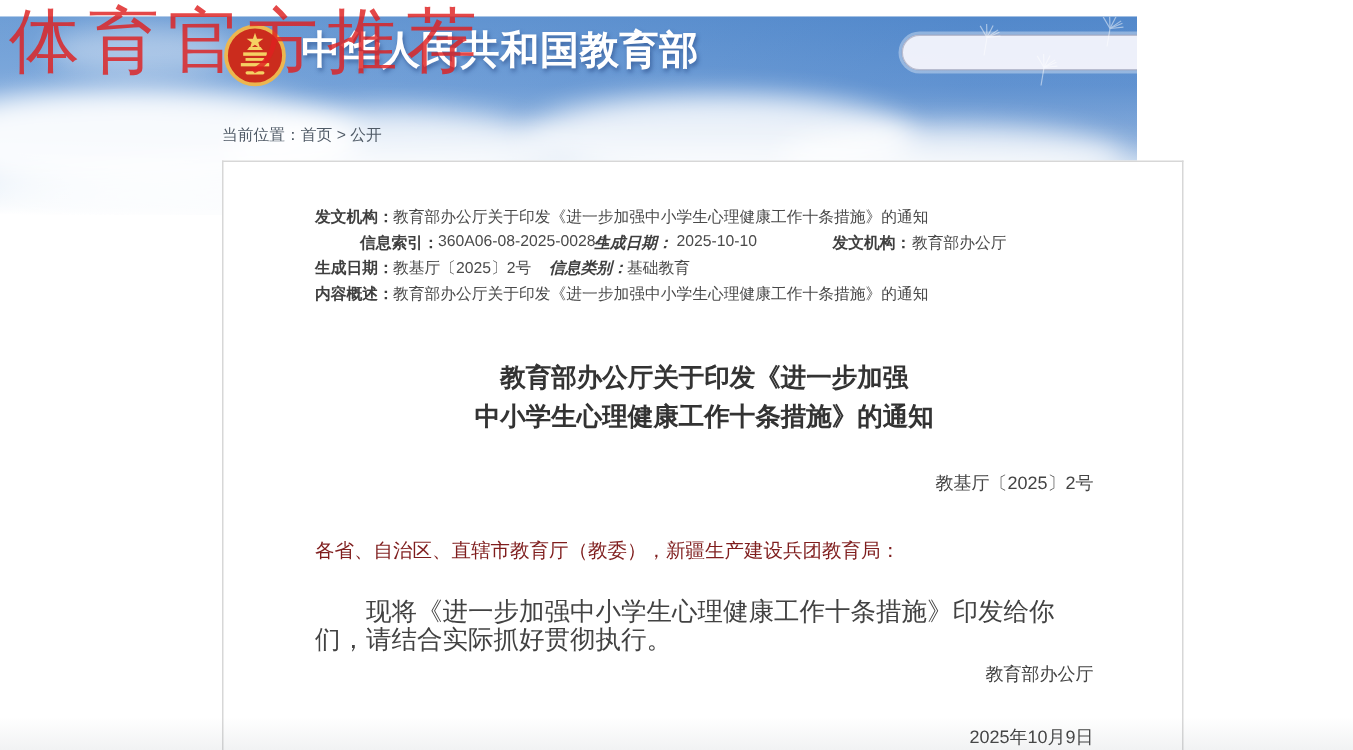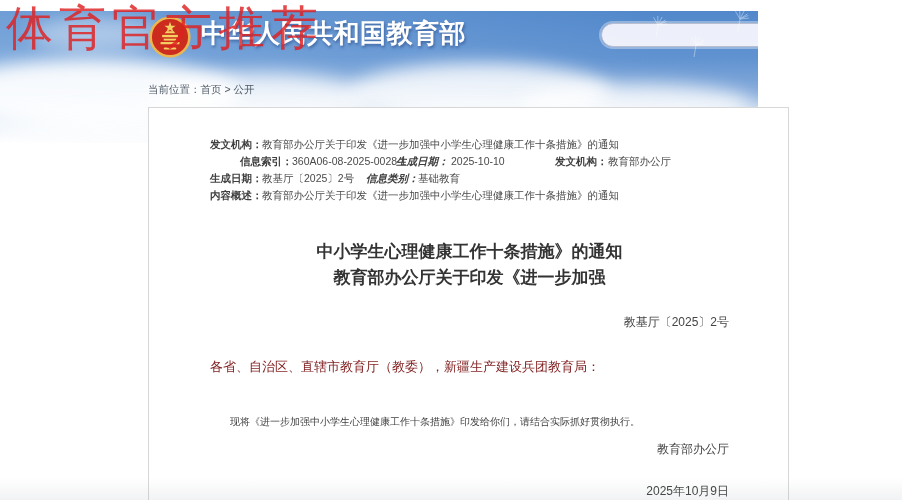--- a/index.html
+++ b/index.html
@@ -75,21 +75,21 @@
   .r1{top:30px;} .r2{top:47px;margin-left:30px;} .r3{top:64px;} .r4{top:81px;}
   .c0{left:0;} .c1{left:52px;} .c2{left:156px;font-style:italic;} .c3{left:211px;} .c4{left:315px;} .c5{left:368px;} .c6{left:208px;}
   .doc-title{
     position:absolute;left:0;top:131px;width:100%;
     text-align:center;font-size:17px;font-weight:bold;color:#333;line-height:26px;
   }
   .doc-number{
     position:absolute;right:0;top:206px;font-size:12px;color:#444;text-align:right;
   }
   .salutation{position:absolute;left:0;top:249px;width:100%;font-size:13px;color:#7f1d1d;line-height:19px;}
-  .paragraph{position:absolute;left:0;top:304px;width:100%;font-size:10px;color:#424242;line-height:19px;text-indent:2em;}
+  .paragraph{position:absolute;left:0;top:290px;width:100%;font-size:17px;color:#424242;line-height:19px;text-indent:2em;}
   .signer{position:absolute;right:0;top:333px;font-size:12px;color:#424242;}
   .sign-date{position:absolute;right:0;top:375px;font-size:12px;color:#424242;}
   .bottom-fade{
     position:absolute;left:0;bottom:0;width:902px;height:22px;z-index:6;pointer-events:none;
     background:linear-gradient(180deg,rgba(120,130,140,0) 0%,rgba(120,130,140,0.10) 100%);
   }
   .dandelion{position:absolute;left:760px;top:-6px;z-index:2;}
   .seeds{position:absolute;left:600px;top:0;z-index:2;opacity:.55;}
 </style>
 </head>
@@ -286,22 +286,22 @@
       <span class="val c1">教基厅〔2025〕2号</span>
       <span class="lbl c2">信息类别：</span>
       <span class="val c6">基础教育</span>
     </div>
     <div class="info-row r4">
       <span class="lbl c0">内容概述：</span>
       <span class="val c1">教育部办公厅关于印发《进一步加强中小学生心理健康工作十条措施》的通知</span>
     </div>
 
     <div class="doc-title">
+      <div>教育部办公厅关于印发《进一步加强</div>
       <div>中小学生心理健康工作十条措施》的通知</div>
-      <div>教育部办公厅关于印发《进一步加强</div>
     </div>
 
     <div class="doc-number">教基厅〔2025〕2号</div>
 
     <div class="salutation">各省、自治区、直辖市教育厅（教委），新疆生产建设兵团教育局：</div>
 
     <div class="paragraph">现将《进一步加强中小学生心理健康工作十条措施》印发给你们，请结合实际抓好贯彻执行。</div>
 
     <div class="signer">教育部办公厅</div>
 

